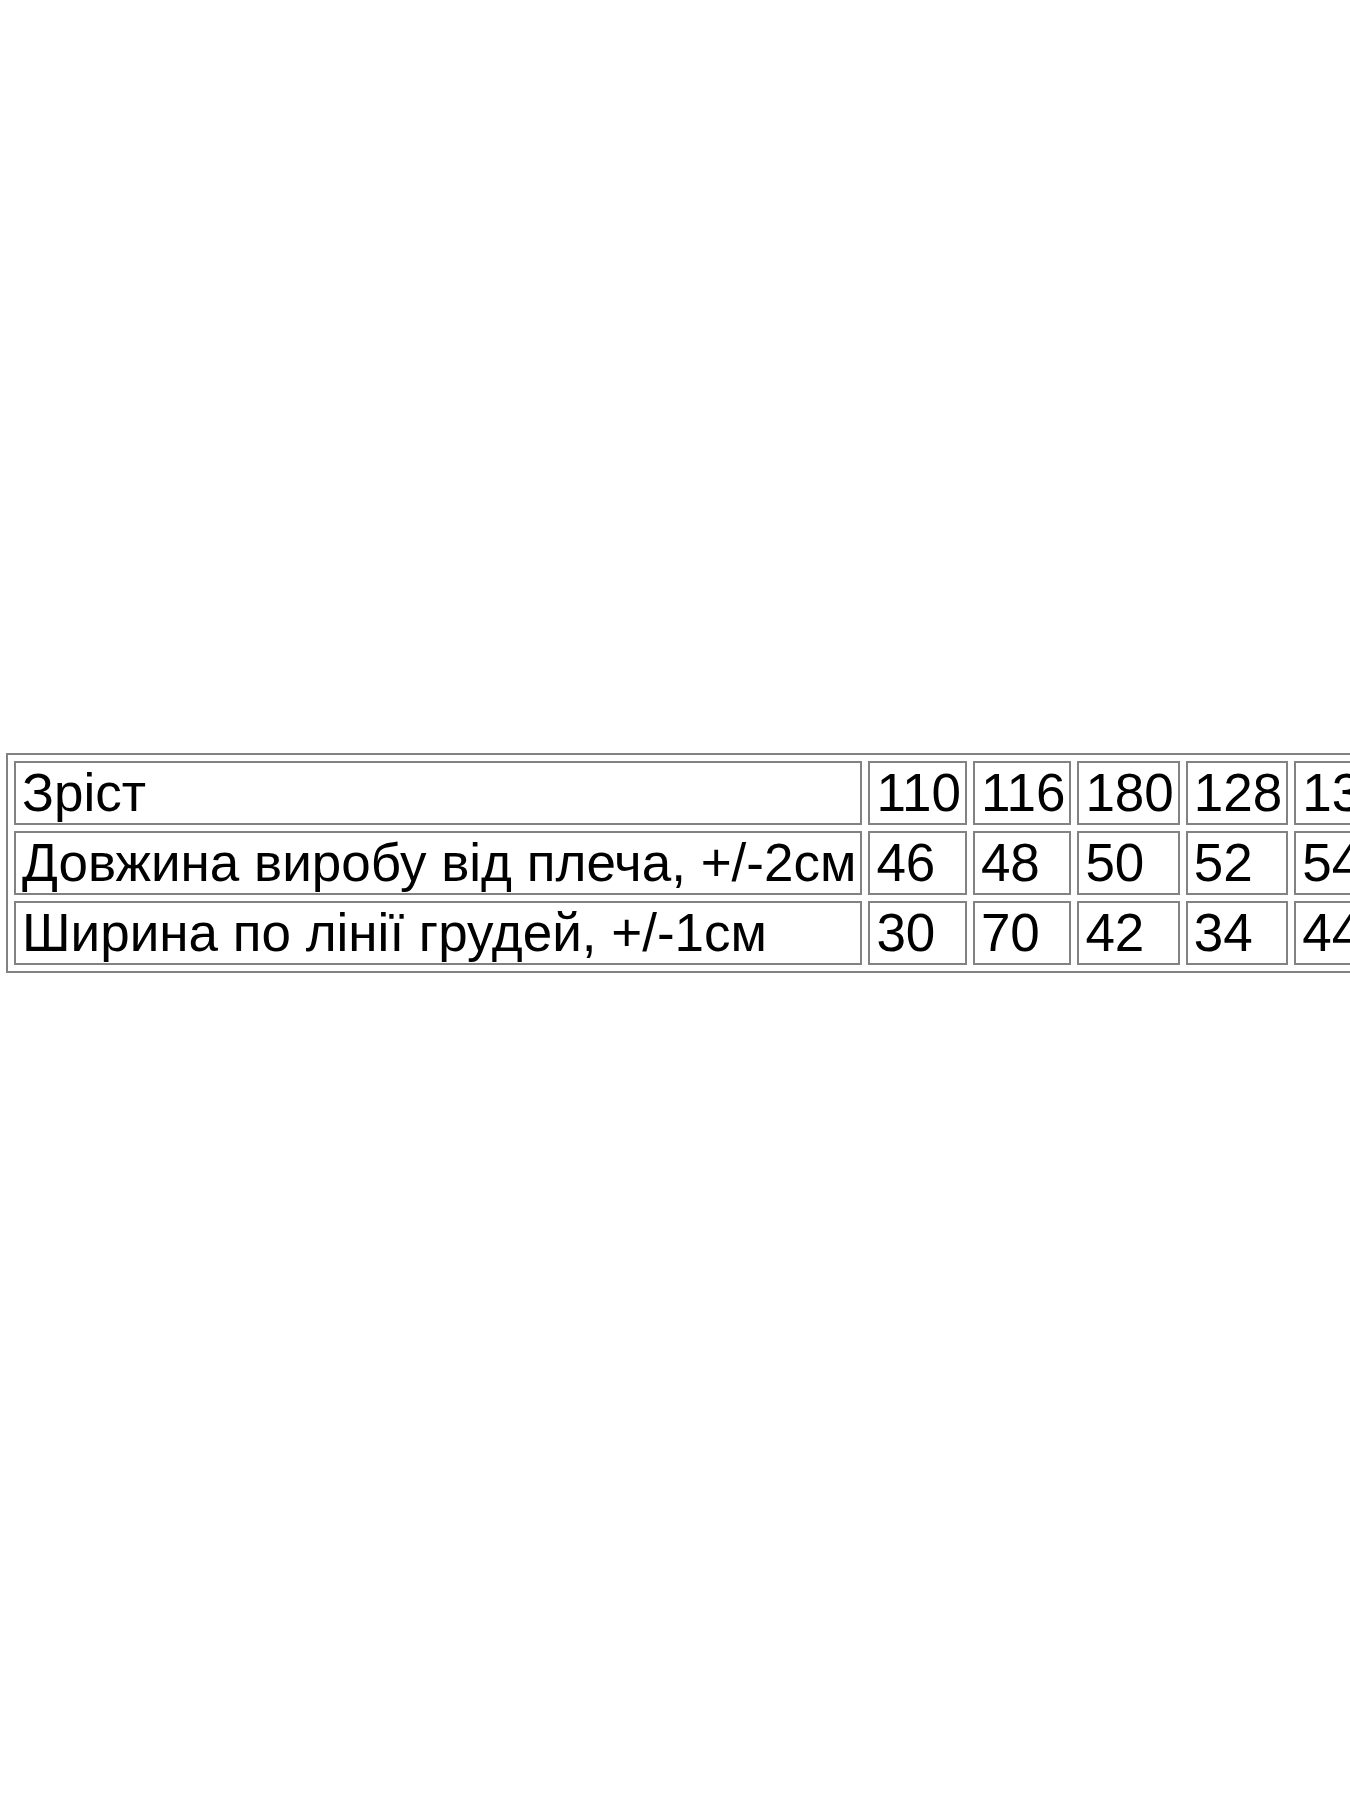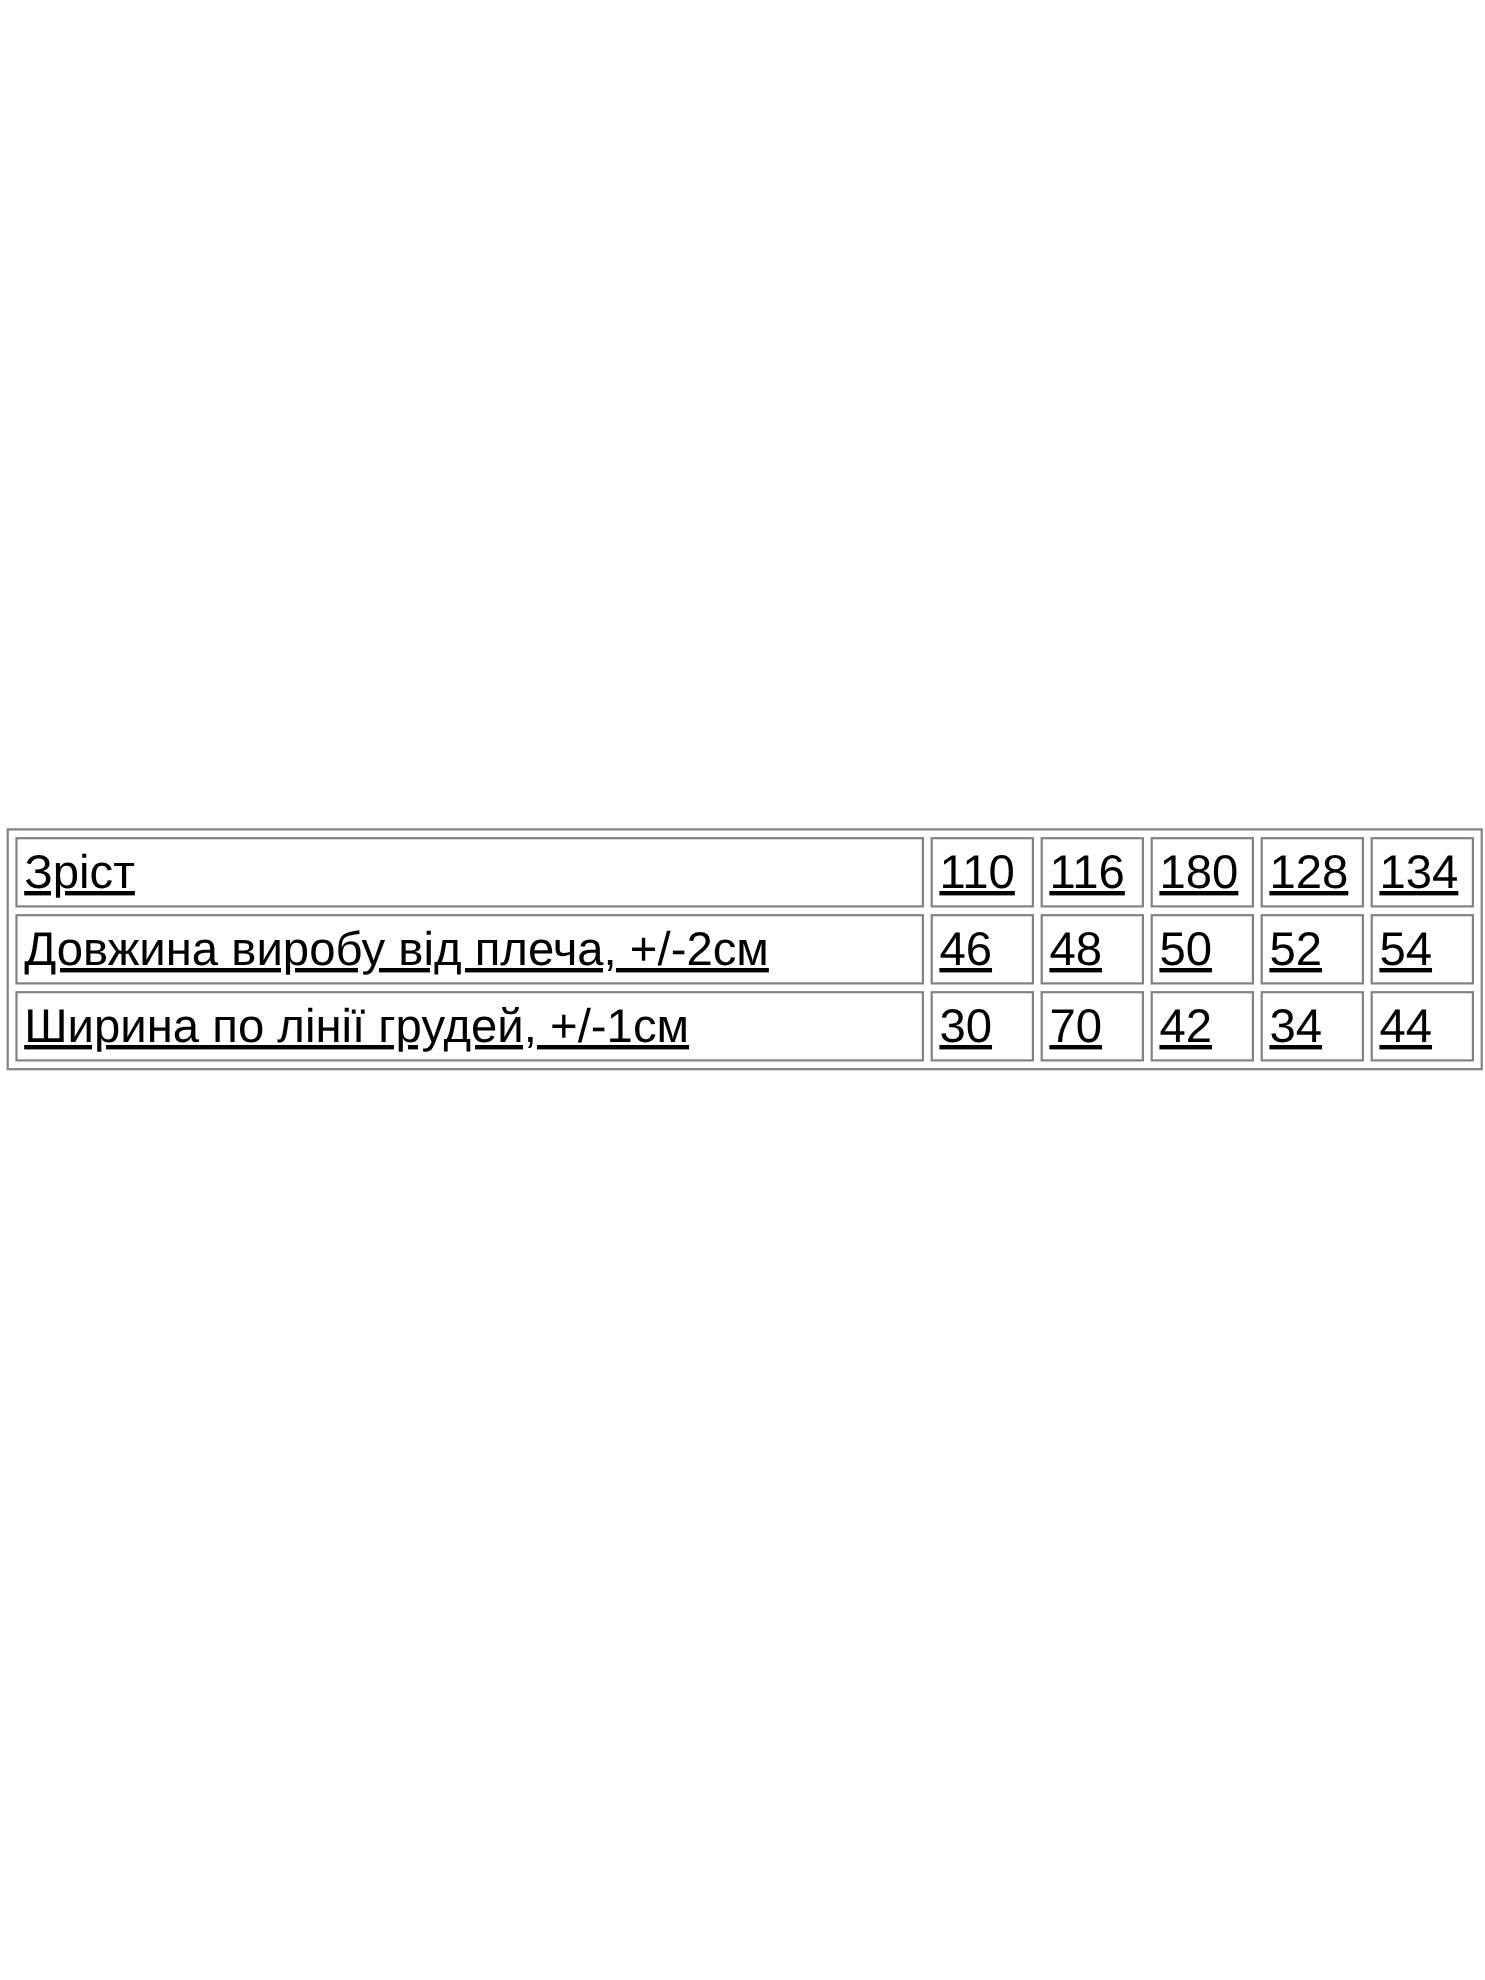--- a/index.html
+++ b/index.html
@@ -22,29 +22,28 @@
     border-collapse: separate;
     border-spacing: 6px;
     border: 2px solid #828282;
     table-layout: fixed;
     background: #ffffff;
   }
   table.size-table td {
     box-sizing: border-box;
     border: 2px solid #828282;
     background: #ffffff;
-    font-size: 43px;
+    font-size: 53px;
     line-height: 52px;
     padding: 4px 4px 4px 6px;
     text-align: left;
     vertical-align: middle;
     white-space: nowrap;
     overflow: hidden;
     color: #000000;
-    text-decoration: underline;
   }
   col.label-col  { width: 826px; }
   col.value-col  { width: 94px; }
 </style>
 </head>
 <body>
 
 <div class="page">
   <table class="size-table">
     <colgroup>

